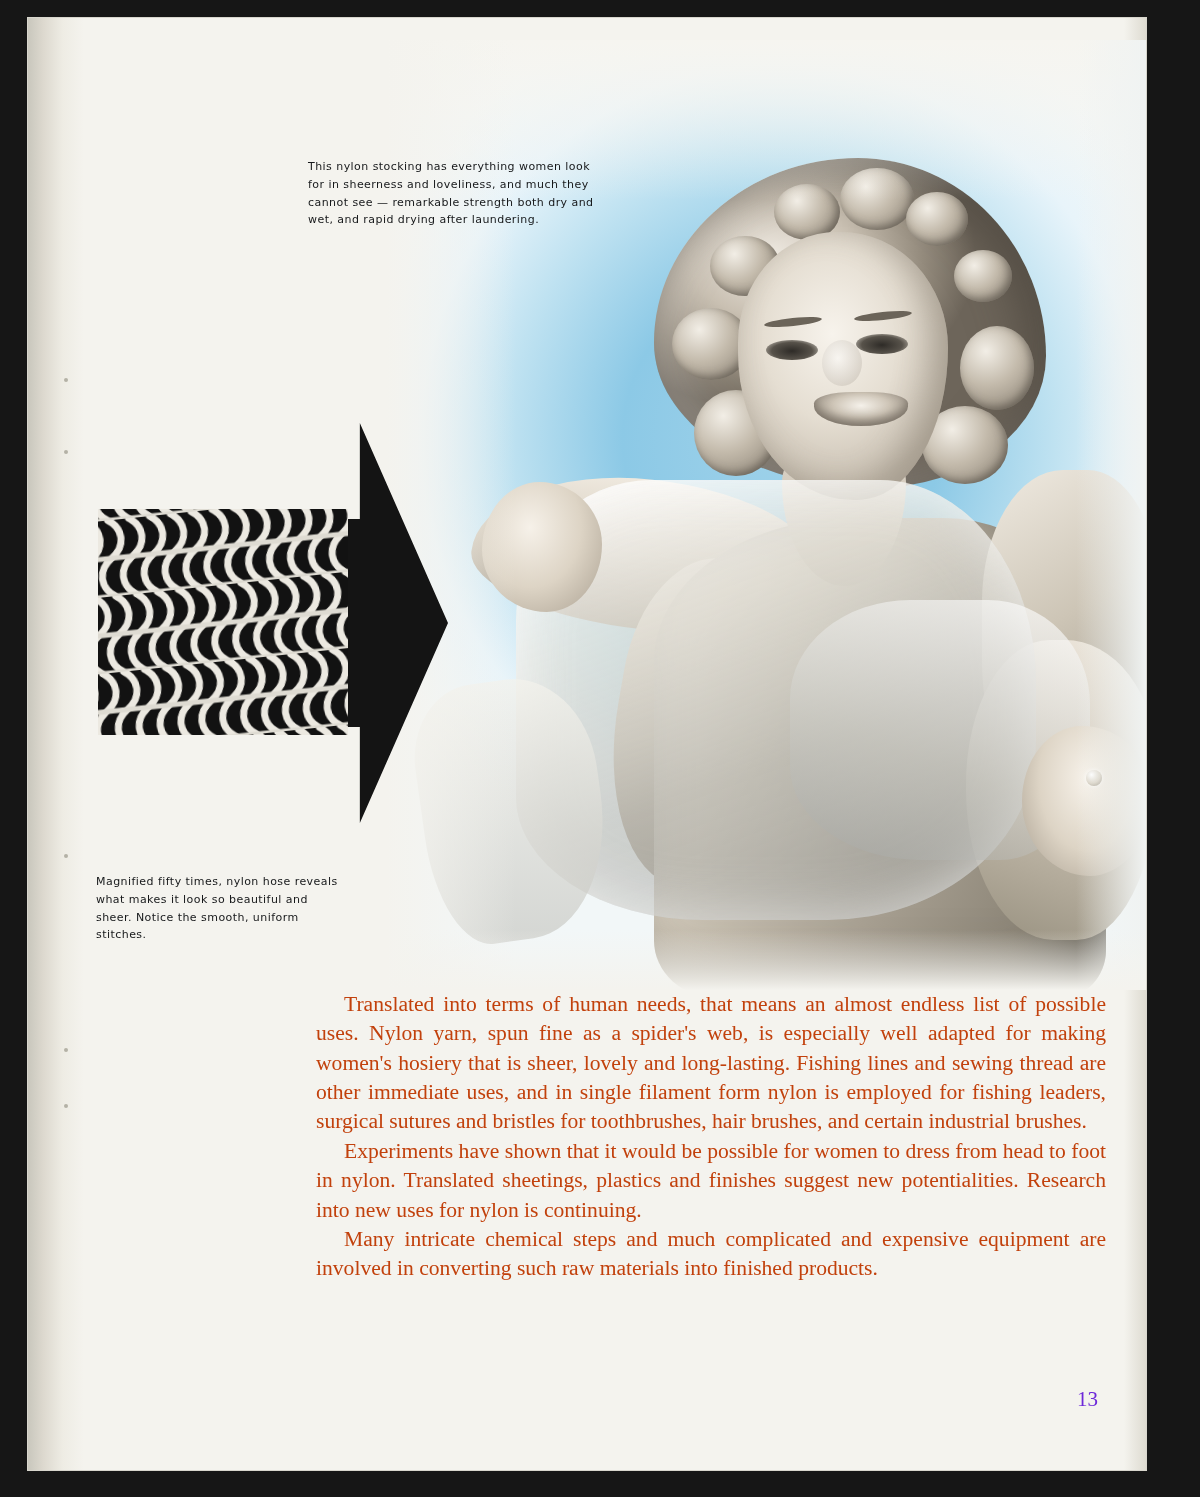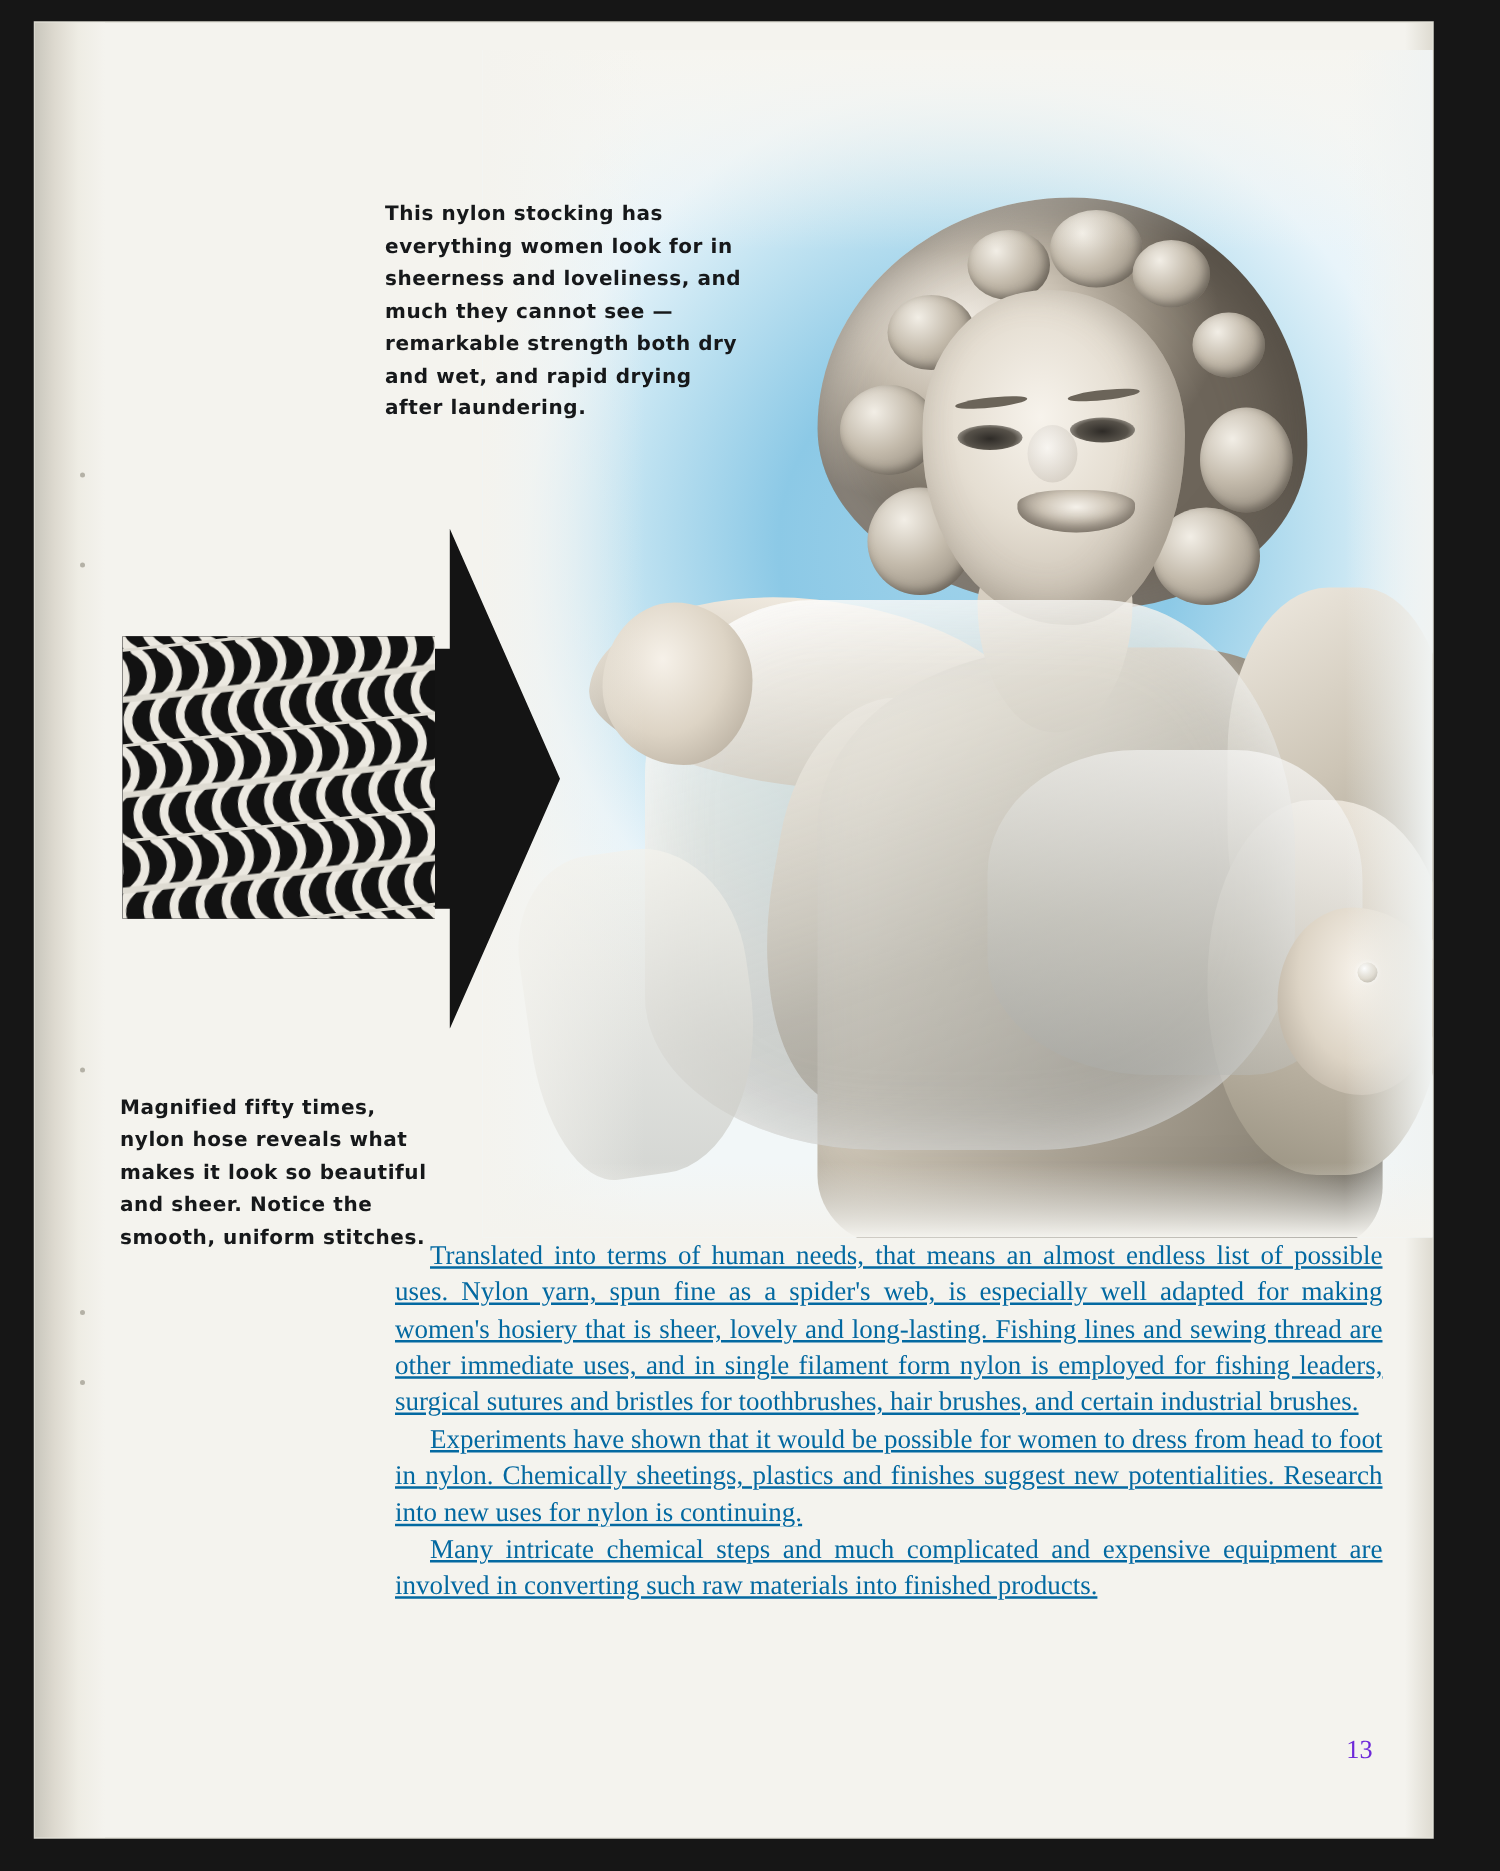--- a/index.html
+++ b/index.html
@@ -49,23 +49,23 @@
     left: 36px;
     width: 4px; height: 4px;
     border-radius: 50%;
     background: #b4b1a6;
   }
 
   
   .caption {
     position: absolute;
     font-family: "DejaVu Sans", sans-serif;
-    font-weight: 700;
+    font-weight: 400;
     color: #16181a;
-    font-size: 16px;
+    font-size: 11px;
     line-height: 1.62;
     letter-spacing: 0.45px;
   }
   #caption-top {
     left: 280px;
     top: 140px;
     width: 296px;
   }
   #caption-bottom {
     left: 68px;
@@ -274,26 +274,25 @@
     clip-path: polygon(0% 24%, 42% 24%, 42% 0%, 100% 50%, 42% 100%, 42% 76%, 0% 76%);
   }
   .mesh-svg { position: absolute; left:0; top:0; }
 
   
   #body-text {
     position: absolute;
     left: 288px;
     top: 972px;
     width: 790px;
-    color: #0369a1;
+    color: #c2410c;
     font-family: "Liberation Serif", serif;
     font-size: 21.6px;
     line-height: 1.36;
     text-align: justify;
-    text-decoration: underline;
   }
   #body-text p {
     margin: 0;
     text-indent: 28px;
   }
   #page-number {
     position: absolute;
     right: 48px;
     bottom: 58px;
     font-family: "Liberation Serif", serif;
@@ -385,19 +384,19 @@
         </svg>
       </div>
     </div>
 
     <div class="caption" id="caption-top">This nylon stocking has everything women look for in sheerness and loveliness, and much they cannot see — remarkable strength both dry and wet, and rapid drying after laundering.</div>
 
     <div class="caption" id="caption-bottom">Magnified fifty times, nylon hose reveals what makes it look so beautiful and sheer. Notice the smooth, uniform stitches.</div>
 
     <div id="body-text">
       <p>Translated into terms of human needs, that means an almost endless list of possible uses. Nylon yarn, spun fine as a spider's web, is especially well adapted for making women's hosiery that is sheer, lovely and long-lasting. Fishing lines and sewing thread are other immediate uses, and in single filament form nylon is employed for fishing leaders, surgical sutures and bristles for toothbrushes, hair brushes, and certain industrial brushes.</p>
-      <p>Experiments have shown that it would be possible for women to dress from head to foot in nylon. Chemically sheetings, plastics and finishes suggest new potentialities. Research into new uses for nylon is continuing.</p>
+      <p>Experiments have shown that it would be possible for women to dress from head to foot in nylon. Translated sheetings, plastics and finishes suggest new potentialities. Research into new uses for nylon is continuing.</p>
       <p>Many intricate chemical steps and much complicated and expensive equipment are involved in converting such raw materials into finished products.</p>
     </div>
 
     <div id="page-number">13</div>
   </div>
 </div>
 
 </body></html>

